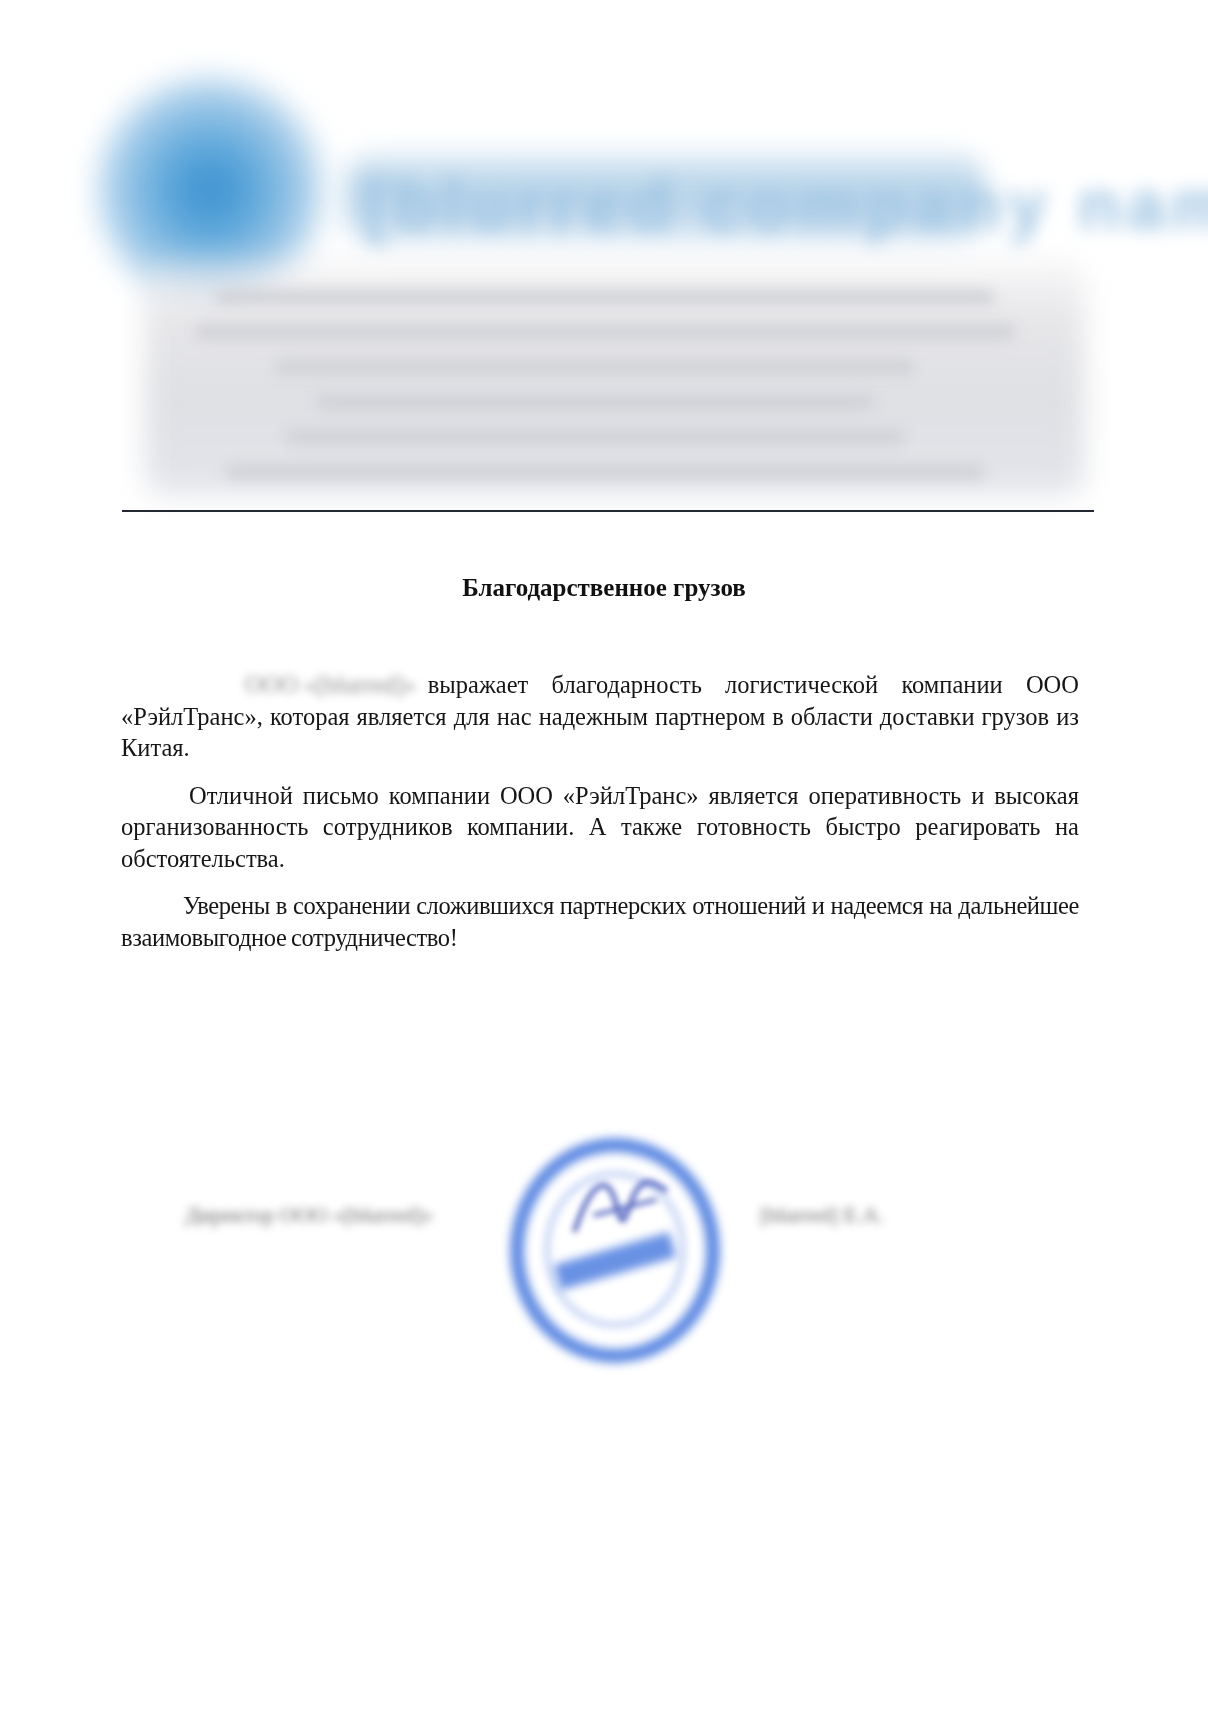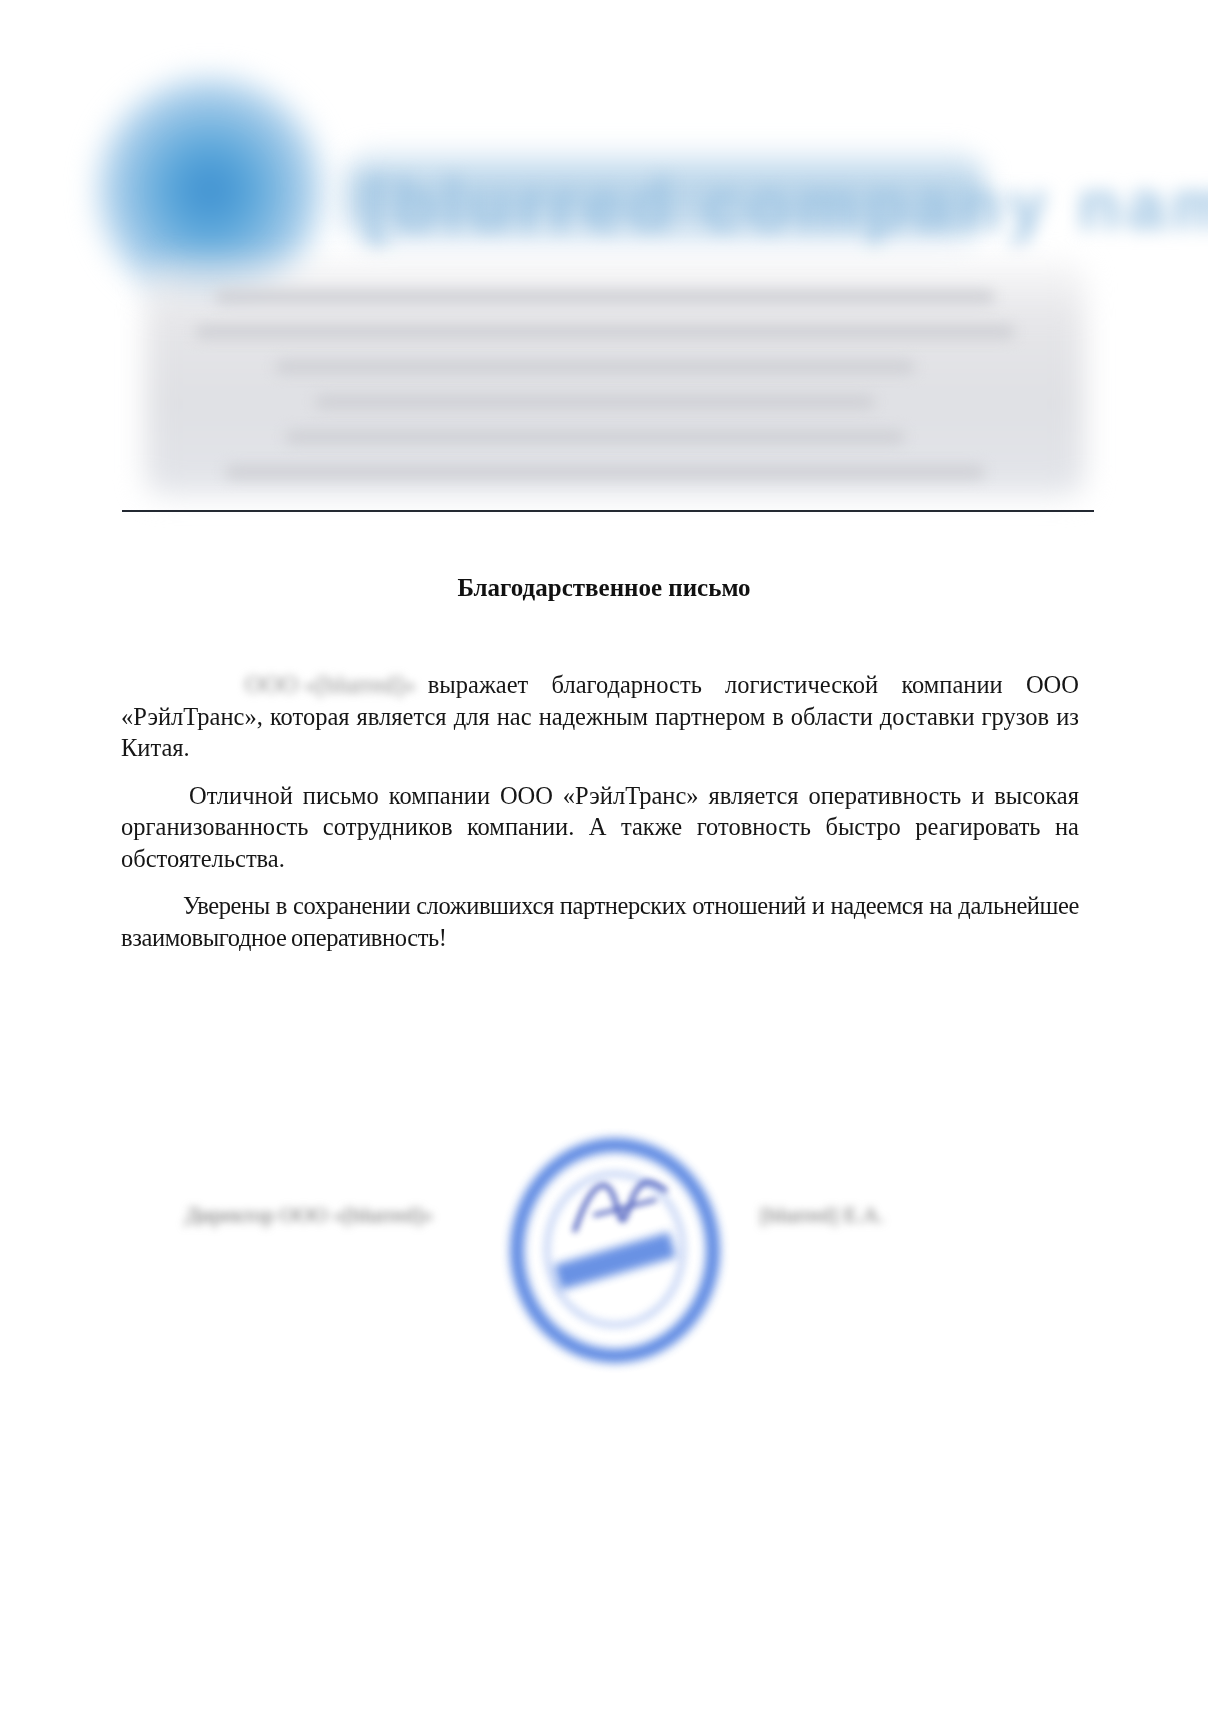--- a/index.html
+++ b/index.html
@@ -211,26 +211,26 @@
     <div class="letterhead-line" style="left:130px; top:215px; width:780px;"></div>
     <div class="letterhead-line" style="left:110px; top:250px; width:820px;"></div>
     <div class="letterhead-line" style="left:190px; top:285px; width:640px;"></div>
     <div class="letterhead-line" style="left:230px; top:320px; width:560px;"></div>
     <div class="letterhead-line" style="left:200px; top:355px; width:620px;"></div>
     <div class="letterhead-line" style="left:140px; top:390px; width:760px;"></div>
   </div>
 
   <div class="header-rule"></div>
 
-  <div class="doc-title">Благодарственное письмо</div>
+  <div class="doc-title">Благодарственное грузов</div>
 
   <div class="doc-body">
     <p class="para p1"><span class="blurred-inline">ООО «[blurred]»</span><span>выражает благодарность логистической компании ООО «РэйлТранс», которая является для нас надежным партнером в области доставки грузов из Китая.</span></p>
     <p class="para p2"><span>Отличной письмо компании ООО «РэйлТранс» является оперативность и высокая организованность сотрудников компании. А также готовность быстро реагировать на обстоятельства.</span></p>
-    <p class="para p3"><span>Уверены в сохранении сложившихся партнерских отношений и надеемся на дальнейшее взаимовыгодное оперативность!</span></p>
+    <p class="para p3"><span>Уверены в сохранении сложившихся партнерских отношений и надеемся на дальнейшее взаимовыгодное сотрудничество!</span></p>
   </div>
 
   <div class="signature-block">
     <div class="signer-position">Директор ООО «[blurred]»</div>
     <div class="stamp"></div>
     <div class="stamp-inner"></div>
     <div class="stamp-band"></div>
     <svg class="signature-scribble" viewBox="0 0 110 80">
       <path d="M10 65 C 25 20, 40 10, 48 30 S 55 70, 65 40 S 85 15, 100 25" fill="none" stroke="#3b4fb8" stroke-width="5" stroke-linecap="round"></path>
       <path d="M30 50 L 90 35" fill="none" stroke="#3b4fb8" stroke-width="4" stroke-linecap="round"></path>

